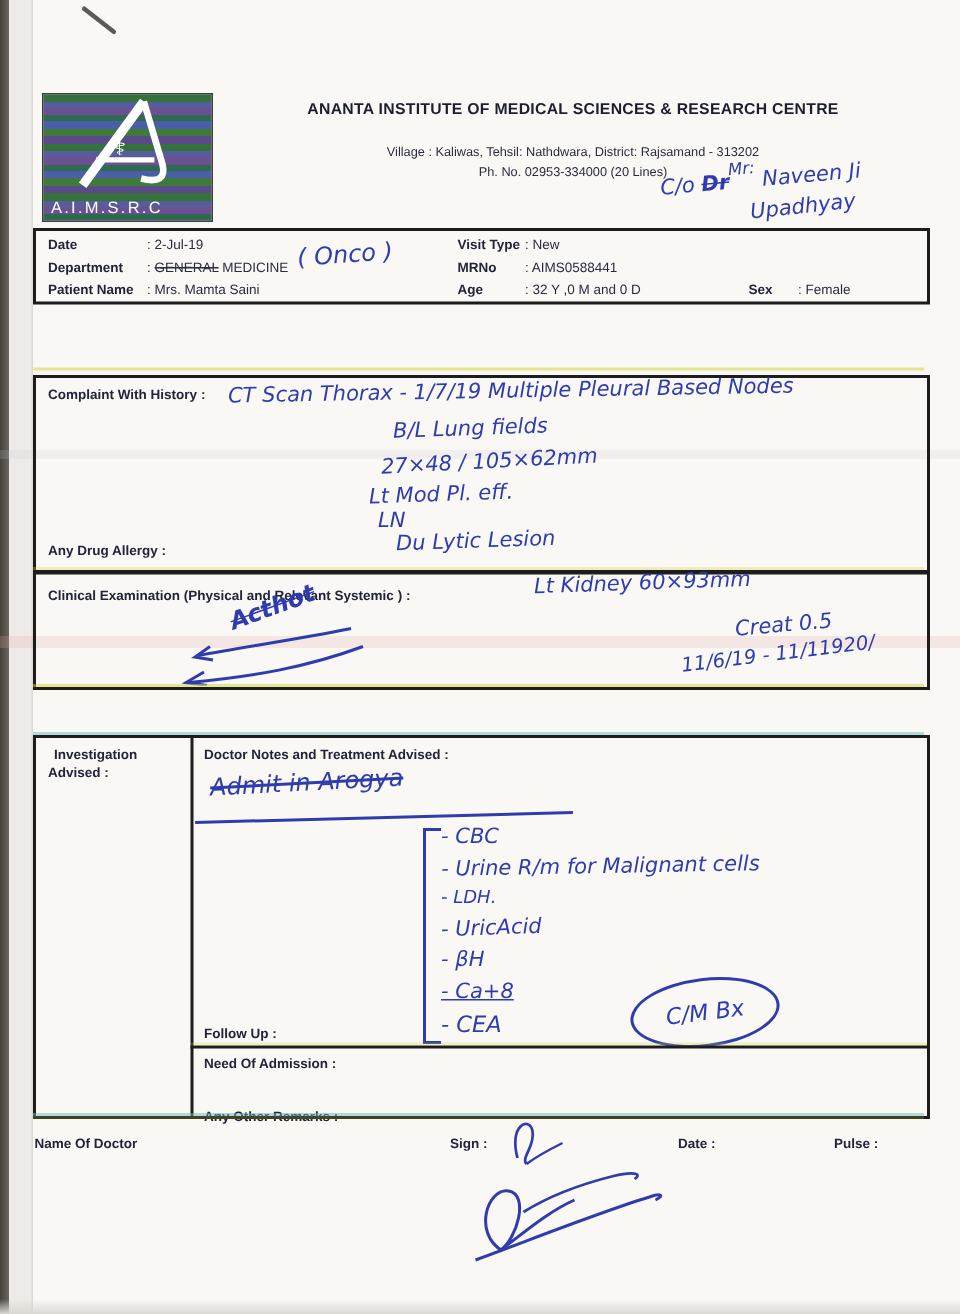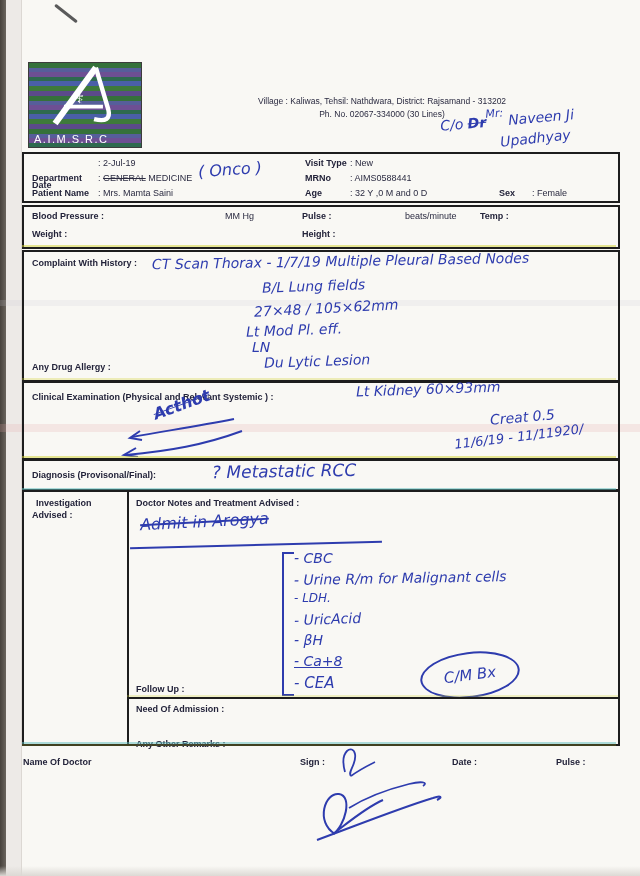--- a/index.html
+++ b/index.html
@@ -46,59 +46,51 @@
 
   <div class="abs logo">
     <svg width="100" height="62" viewBox="0 0 100 70" style="position:absolute;left:8px;top:2px;">
       <path d="M14 66 L60 3" stroke="#ffffff" stroke-width="7" fill="none"></path>
       <path d="M60 3 L74 50 Q78 66 58 61" stroke="#ffffff" stroke-width="5" fill="none"></path>
       <path d="M24 47 L68 47" stroke="#ffffff" stroke-width="4" fill="none"></path>
     </svg>
     <span class="caduceus">⚕</span>
     <span class="logo-label">A.I.M.S.R.C</span>
   </div>
+  <div class="abs hdr-title">ANANTA INSTITUTE OF MEDICAL SCIENCES &amp; RESEARCH CENTRE</div>
   <div class="abs hdr-addr">Village : Kaliwas, Tehsil: Nathdwara, District: Rajsamand - 313202</div>
-  <div class="abs hdr-ph">Ph. No. 02067-334000 (30 Lines)</div>
+  <div class="abs hdr-ph">Ph. No. 02953-334000 (20 Lines)</div>
 
   <div class="abs hw" style="left:440px;top:112px;font-size:14px;transform:rotate(-5deg);">
     <span>C/o</span>
     <span class="struck" style="font-weight:bold;">Dr</span><span style="position:relative;top:-9px;font-size:11px;">Mr:</span>
     <span>Naveen Ji</span>
   </div>
   <div class="abs hw" style="left:500px;top:130px;font-size:14px;transform:rotate(-6deg);">Upadhyay</div>
 
   <div class="box" style="left:22px;top:152px;width:594px;height:47px;">
-    <span class="abs lbl" style="left:8px;top:4px;margin-top:22px;">Date</span>
+    <span class="abs lbl" style="left:8px;top:4px;">Date</span>
     <span class="abs val" style="left:74px;top:4px;">: 2-Jul-19</span>
     <span class="abs lbl" style="left:281px;top:4px;">Visit Type</span>
     <span class="abs val" style="left:326px;top:4px;">: New</span>
 
     <span class="abs lbl" style="left:8px;top:19px;">Department</span>
     <span class="abs val" style="left:74px;top:19px;"><span>: </span><span class="struck">GENERAL</span><span> MEDICINE</span></span>
     <span class="abs lbl" style="left:281px;top:19px;">MRNo</span>
     <span class="abs val" style="left:326px;top:19px;">: AIMS0588441</span>
 
     <span class="abs lbl" style="left:8px;top:34px;">Patient Name</span>
     <span class="abs val" style="left:74px;top:34px;">: Mrs. Mamta Saini</span>
     <span class="abs lbl" style="left:281px;top:34px;">Age</span>
     <span class="abs val" style="left:326px;top:34px;">: 32 Y ,0 M and 0 D</span>
     <span class="abs lbl" style="left:475px;top:34px;">Sex</span>
     <span class="abs val" style="left:508px;top:34px;">: Female</span>
   </div>
   <div class="abs hw" style="left:198px;top:160px;font-size:16px;transform:rotate(-4deg);">( Onco )</div>
 
-  <div class="box" style="left:22px;top:205px;width:594px;height:40px;">
-    <span class="abs lbl" style="left:8px;top:4px;">Blood Pressure :</span>
-    <span class="abs val" style="left:201px;top:4px;">MM Hg</span>
-    <span class="abs lbl" style="left:278px;top:4px;">Pulse :</span>
-    <span class="abs val" style="left:381px;top:4px;">beats/minute</span>
-    <span class="abs lbl" style="left:456px;top:4px;">Temp :</span>
-    <span class="abs lbl" style="left:8px;top:22px;">Weight :</span>
-    <span class="abs lbl" style="left:278px;top:22px;">Height :</span>
-  </div>
   <div class="yline" style="left:22px;top:245px;width:594px;"></div>
 
   <div class="box" style="left:22px;top:250px;width:594px;height:128px;">
     <span class="abs lbl" style="left:8px;top:6px;">Complaint With History :</span>
     <div class="abs hw" style="left:128px;top:1px;font-size:14px;transform:rotate(-1deg);">CT Scan Thorax - 1/7/19  Multiple Pleural Based Nodes</div>
     <div class="abs hw" style="left:238px;top:26px;font-size:14px;transform:rotate(-2deg);">B/L Lung fields</div>
     <div class="abs hw" style="left:230px;top:48px;font-size:14px;transform:rotate(-3deg);">27×48 / 105×62mm</div>
     <div class="abs hw" style="left:222px;top:70px;font-size:14px;transform:rotate(-2deg);">Lt Mod Pl. eff.</div>
     <div class="abs hw" style="left:228px;top:87px;font-size:14px;">LN</div>
     <div class="abs hw" style="left:240px;top:101px;font-size:14px;transform:rotate(-2deg);">Du Lytic Lesion</div>
@@ -114,24 +106,20 @@
     <div class="abs hw struck" style="left:128px;top:12px;font-size:16px;font-weight:bold;transform:rotate(-20deg);">Acthot</div>
     <svg class="abs" style="left:90px;top:22px;" width="160" height="52" viewBox="0 0 160 52">
       <path d="M120 14 C80 22 50 26 18 32" stroke="#2e3cae" stroke-width="2" fill="none"></path>
       <path d="M26 26 L16 33 L28 35" stroke="#2e3cae" stroke-width="2" fill="none"></path>
       <path d="M128 26 C90 40 55 46 12 50" stroke="#2e3cae" stroke-width="2" fill="none"></path>
       <path d="M22 43 L10 50 L24 52" stroke="#2e3cae" stroke-width="2" fill="none"></path>
     </svg>
   </div>
   <div class="yline" style="left:22px;top:456px;width:594px;"></div>
 
-  <div class="box" style="left:22px;top:459px;width:594px;height:28px;">
-    <span class="abs lbl" style="left:8px;top:9px;">Diagnosis (Provisonal/Final):</span>
-    <div class="abs hw" style="left:188px;top:0px;font-size:17px;transform:rotate(-1deg);">? Metastatic RCC</div>
-  </div>
   <div class="cline" style="left:22px;top:488px;width:594px;"></div>
 
   <div class="box" style="left:22px;top:490px;width:594px;height:252px;">
     <div class="abs divline" style="left:103px;top:0;width:2px;height:252px;"></div>
     <span class="abs lbl" style="left:12px;top:6px;">Investigation</span>
     <span class="abs lbl" style="left:8px;top:18px;">Advised :</span>
     <span class="abs lbl" style="left:112px;top:6px;">Doctor Notes and Treatment Advised :</span>
 
     <div class="abs hw struck" style="left:116px;top:20px;font-size:16px;transform:rotate(-3deg);text-decoration-thickness:2px;">Admit in Arogya</div>
     <div class="abs" style="left:106px;top:52px;width:252px;height:2px;background:#2e3cae;transform:rotate(-1.5deg);"></div>

